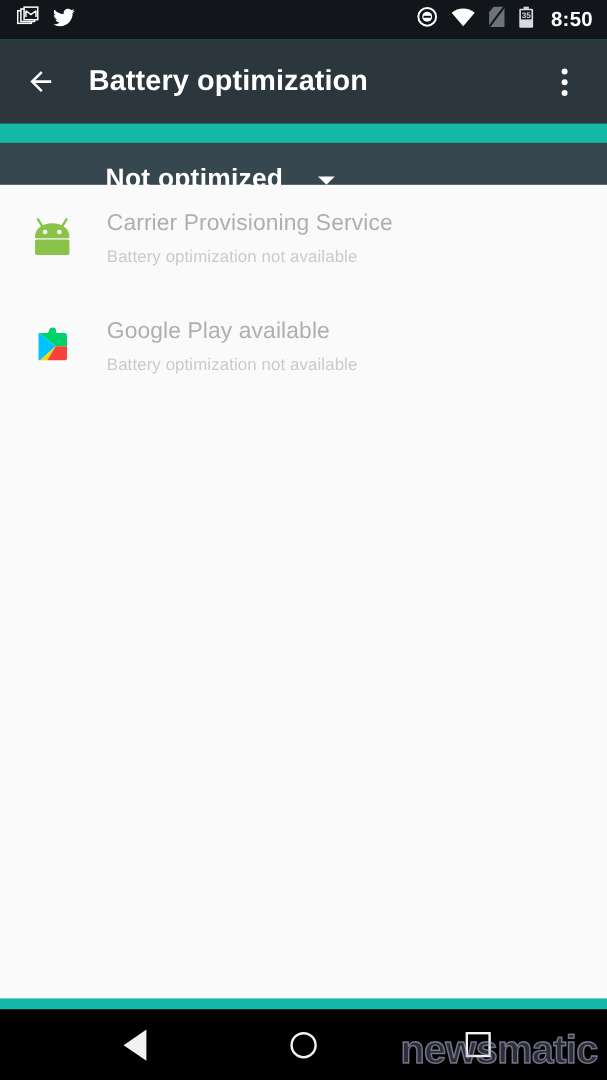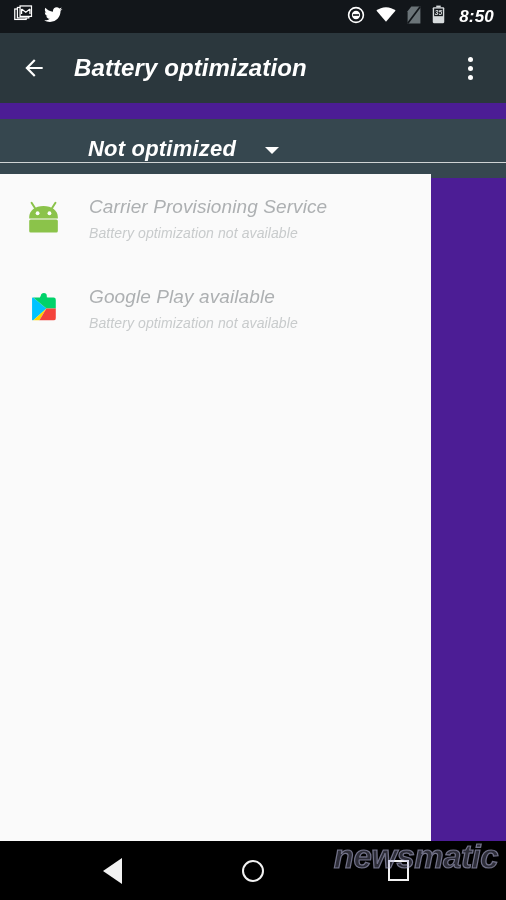--- a/index.html
+++ b/index.html
@@ -9,22 +9,21 @@
   }
   body {
     font-family: "Liberation Sans", sans-serif;
     -webkit-font-smoothing: antialiased;
   }
   .phone {
     position: relative;
     width: 506px;
     height: 900px;
     overflow: hidden;
-    background: #4c1d95;
-    font-style: italic;
+    background: #14b8a6;
   }
 
   
   .status-bar {
     position: absolute;
     top: 0; left: 0;
     width: 506px;
     height: 33px;
     background: #12161a;
     display: flex;
@@ -125,22 +124,22 @@
   .filter-divider {
     position: absolute;
     top: 162px; left: 0;
     width: 506px; height: 1px;
     background: #cfd3d4;
   }
 
   
   .list {
     position: absolute;
-    top: 174px; left: 0;
-    width: 431px;
+    top: 154px; left: 0;
+    width: 506px;
     height: 678px;
     background: #fafafa;
     overflow: hidden;
   }
   .list-item {
     display: flex;
     align-items: center;
     height: 90px;
     box-sizing: border-box;
     padding-left: 22px;
@@ -211,21 +210,21 @@
   .sq {
     width: 21px; height: 21px;
     border: 2.5px solid #f2f2f2;
     box-sizing: border-box;
   }
 
   
   .watermark {
     position: absolute;
     right: 8px;
-    bottom: 24px;
+    bottom: 6px;
     font-size: 33px;
     font-weight: bold;
     letter-spacing: -0.5px;
     color: rgba(150,150,185,0.30);
     -webkit-text-stroke: 1.2px rgba(190,190,225,0.55);
     pointer-events: none;
     user-select: none;
   }
 </style>
 </head>

